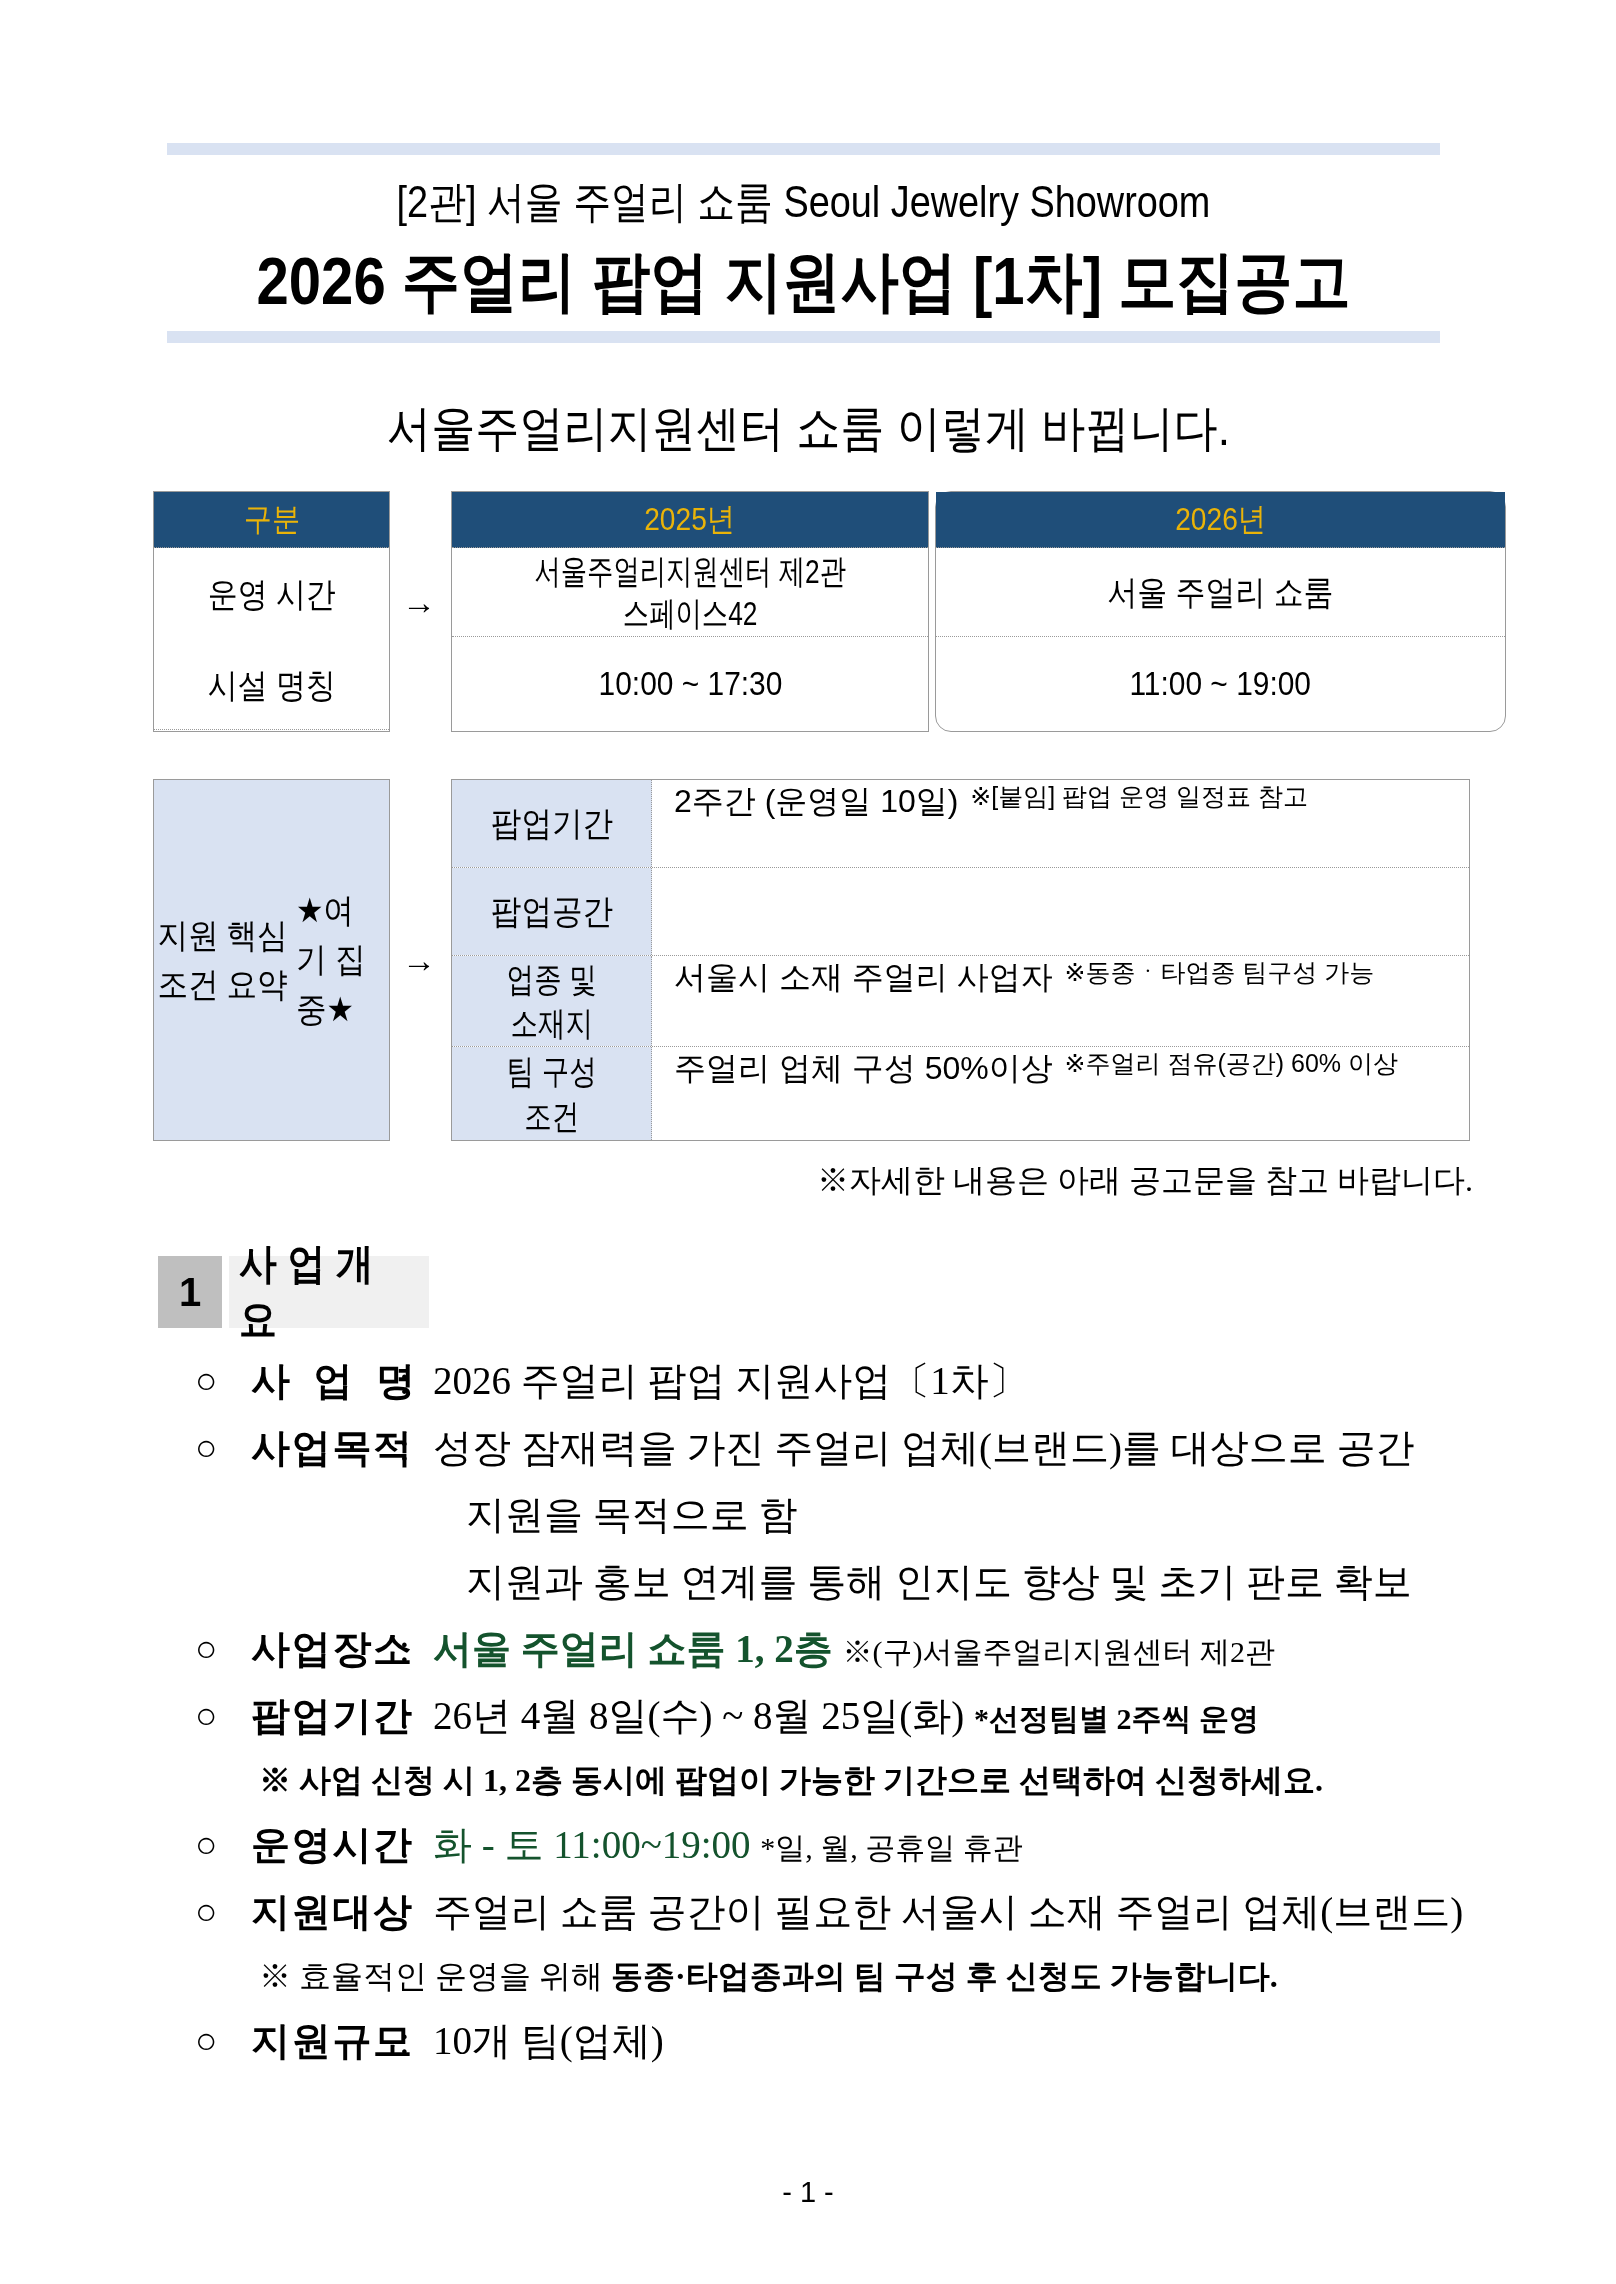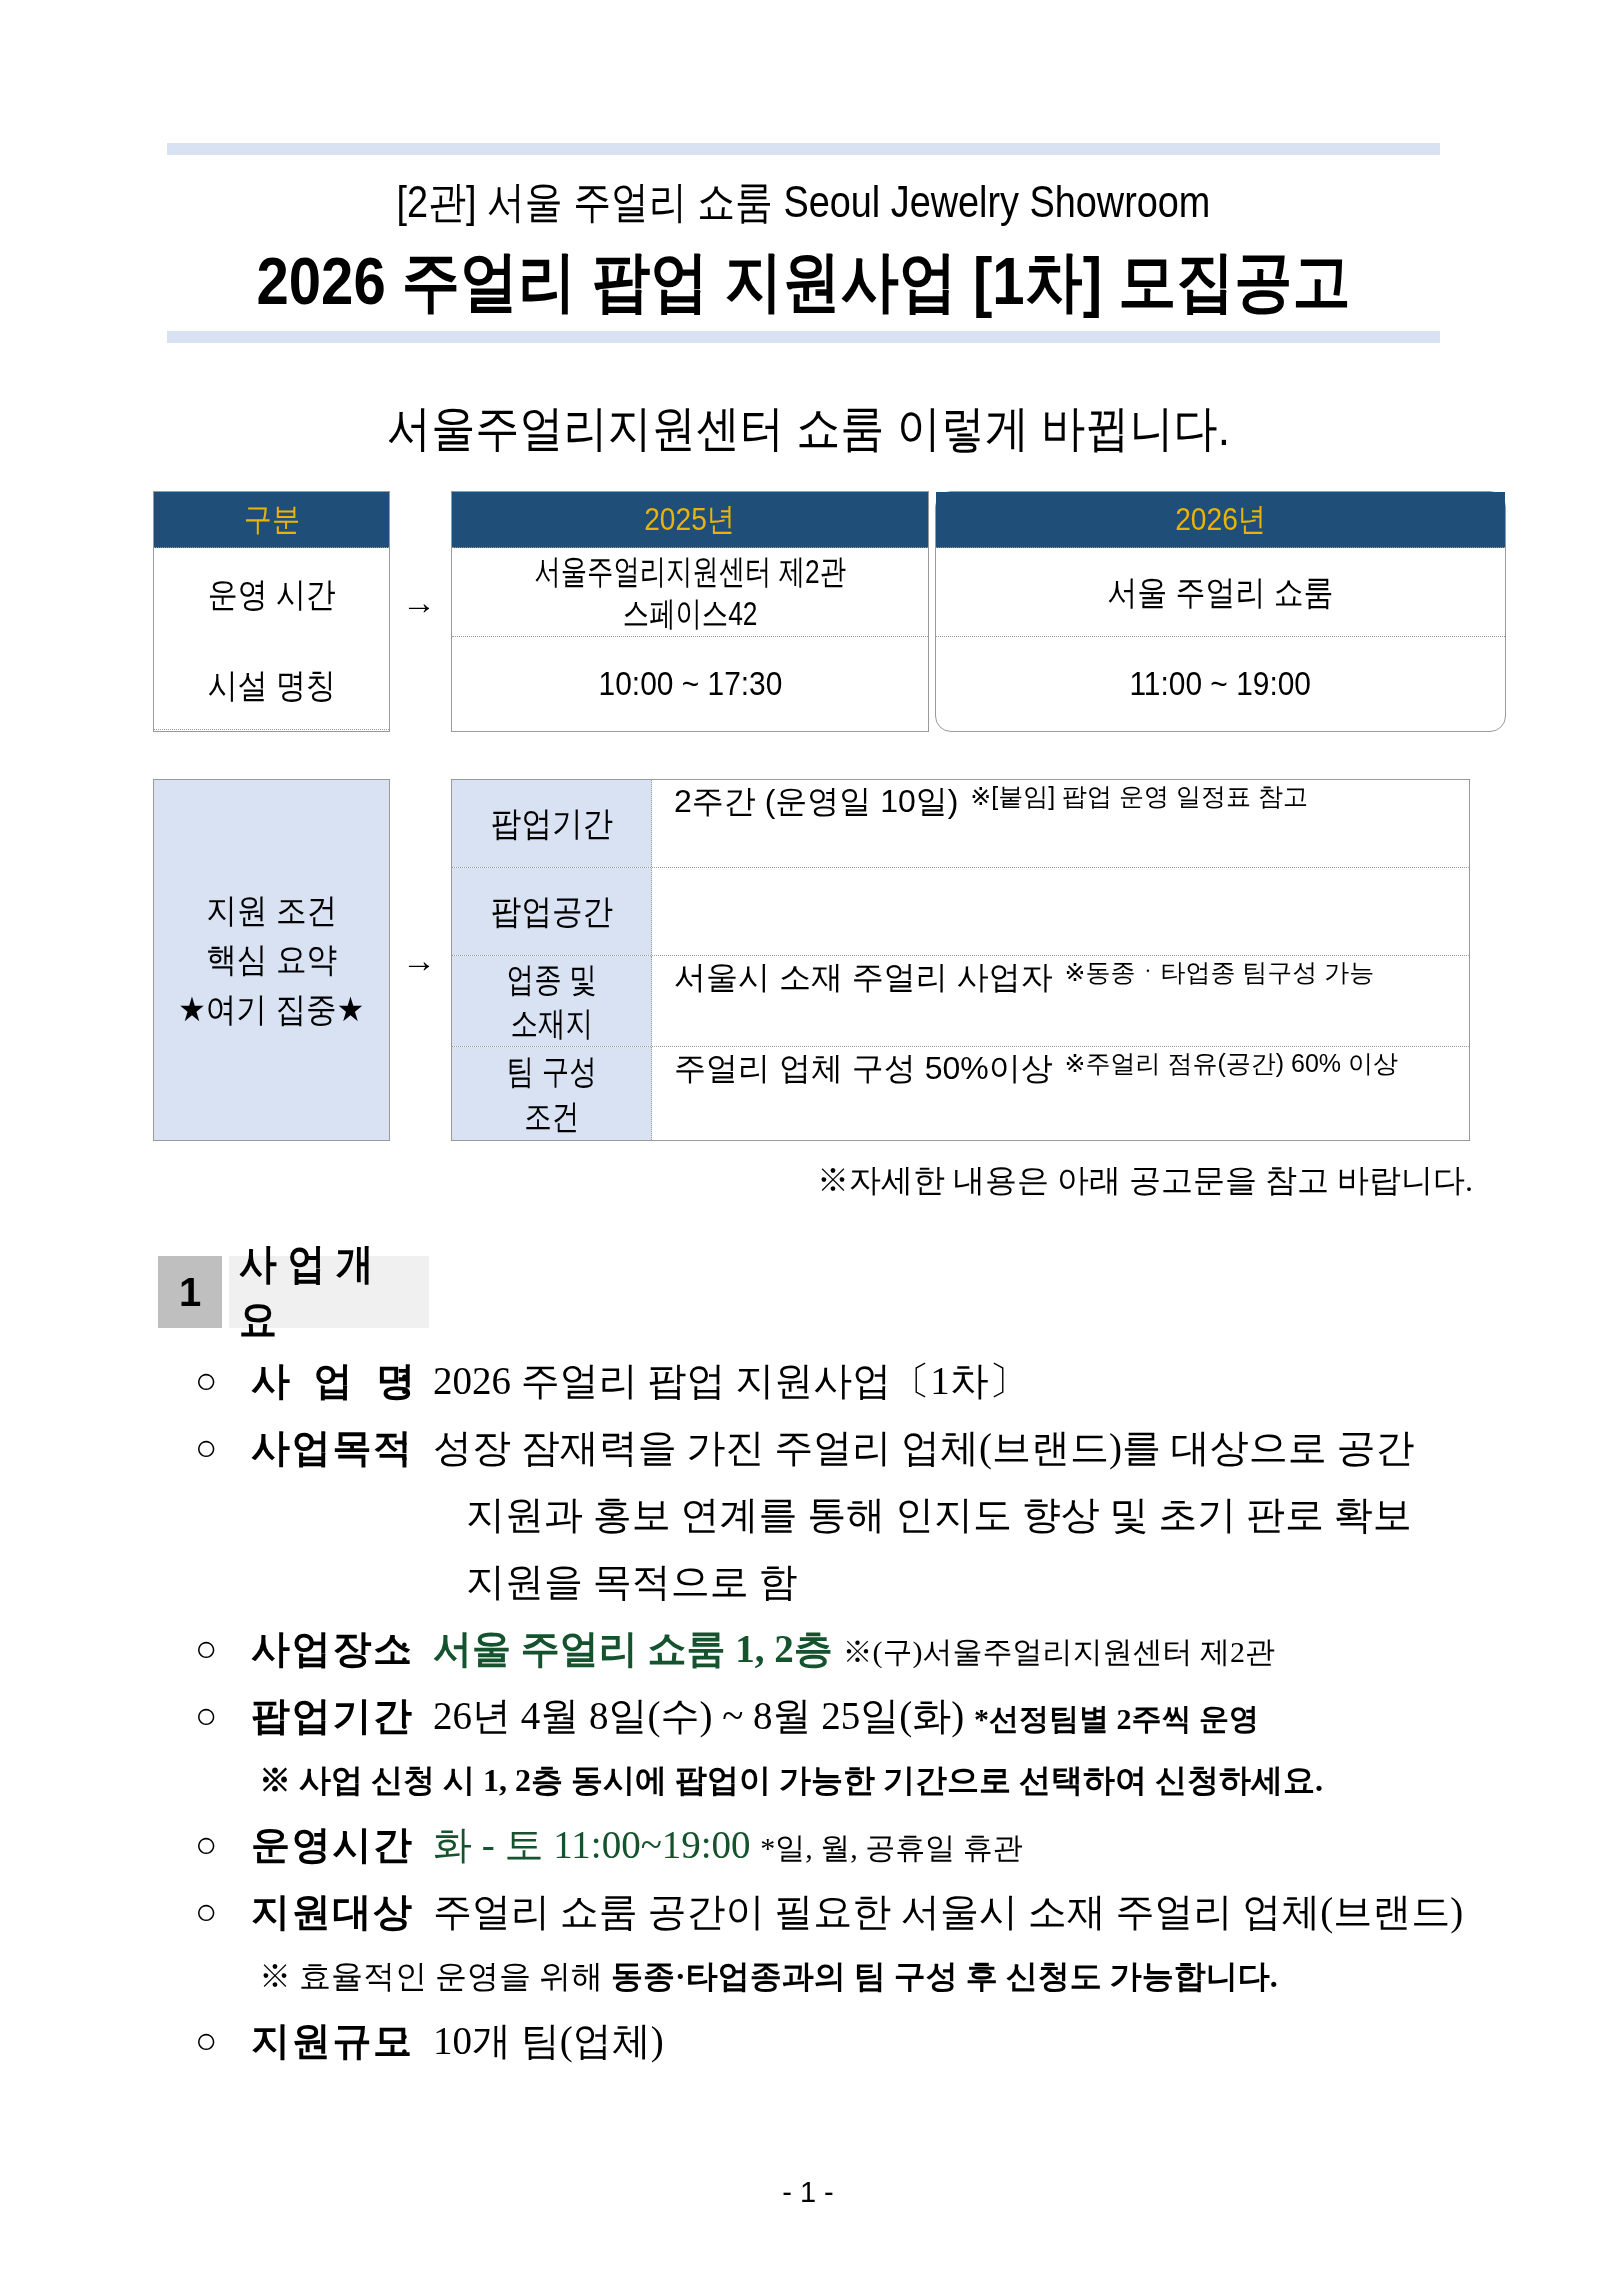--- a/index.html
+++ b/index.html
@@ -23,21 +23,21 @@
     .ctable .r2 { height: 93px; }
     .ctable .cell span { display: inline-block; transform: scaleX(0.88); }
     .ctable .hd span { display: inline-block; transform: scaleX(0.88); }
     .t1 { left: 153px; width: 237px; }
     .t2 { left: 451px; width: 478px; }
     .t3 { left: 935px; width: 571px; border-radius: 16px; }
 
     .arrow { position: absolute; font-size: 34px; }
 
     
-    .sumleft { position: absolute; left: 153px; top: 779px; width: 237px; height: 362px; background: #d9e2f2; border: 1.7px solid #9a9a9a; display: flex; flex-direction: column; align-items: center; justify-content: center; font-size: 34px; line-height: 1.45; }
+    .sumleft { position: absolute; left: 153px; top: 779px; width: 237px; height: 362px; background: #d9e2f2; border: 1.7px solid #9a9a9a; display: flex; flex-direction: row; align-items: center; justify-content: center; font-size: 34px; line-height: 1.45; }
     .sumleft span { display: block; transform: scaleX(0.9); }
     .sumtable { position: absolute; left: 451px; top: 779px; width: 1019px; height: 362px; border: 1.7px solid #9a9a9a; }
     .srow { display: flex; border-bottom: 1.7px dotted #9a9a9a; }
     .srow:last-child { border-bottom: none; }
     .srow .lab { width: 200px; background: #d9e2f2; border-right: 1.7px dotted #9a9a9a; display: flex; align-items: center; justify-content: center; text-align: center; font-size: 34px; line-height: 1.3; }
     .srow .lab span { display: inline-block; transform: scaleX(0.9); }
     .srow .val { flex: 1; display: flex; padding-left: 22px; font-size: 32px; white-space: nowrap; }
     .srow .val .main { display: inline-block; transform-origin: left center; }
     .srow .val .note { font-size: 25px; margin-left: 11.8px; }
     .srow.h1 { height: 88px; } .srow.h2 { height: 88px; } .srow.h3 { height: 91px; } .srow.h4 { height: 93px; }
@@ -178,22 +178,22 @@
     <span class="key spaced">사업명</span>
     <span class="colon">:</span>
     <span class="value">2026 주얼리 팝업 지원사업〔1차〕</span>
   </div>
   <div class="item">
     <span class="bullet">○</span>
     <span class="key">사업목적</span>
     <span class="colon">:</span>
     <span class="value">성장 잠재력을 가진 주얼리 업체(브랜드)를 대상으로 공간</span>
   </div>
+  <div class="cont">지원을 목적으로 함</div>
   <div class="cont">지원과 홍보 연계를 통해 인지도 향상 및 초기 판로 확보</div>
-  <div class="cont">지원을 목적으로 함</div>
 
   <div class="item">
     <span class="bullet">○</span>
     <span class="key">사업장소</span>
     <span class="colon">:</span>
     <span class="value"><span class="blue" style="font-weight:bold">서울 주얼리 쇼룸 1, 2층</span> <span class="small">※(구)서울주얼리지원센터 제2관</span></span>
   </div>
 
   <div class="item">
     <span class="bullet">○</span>

